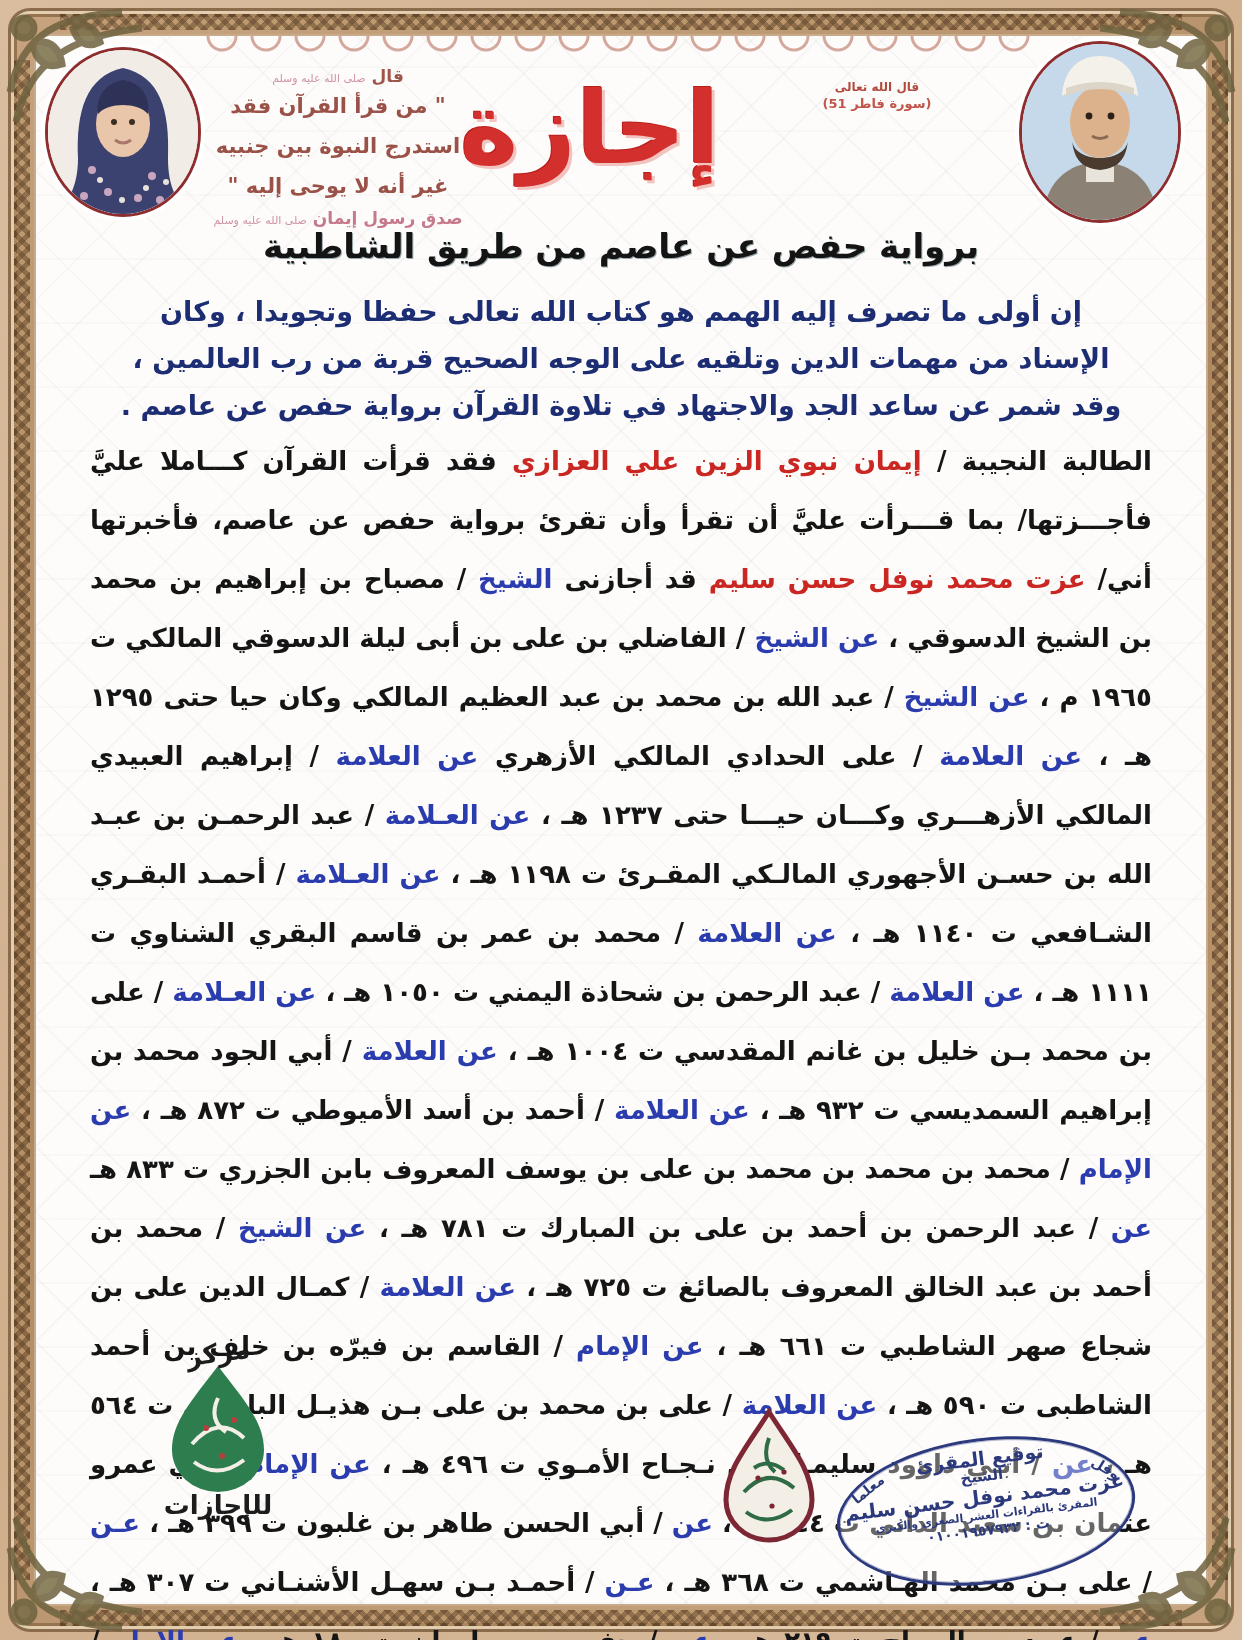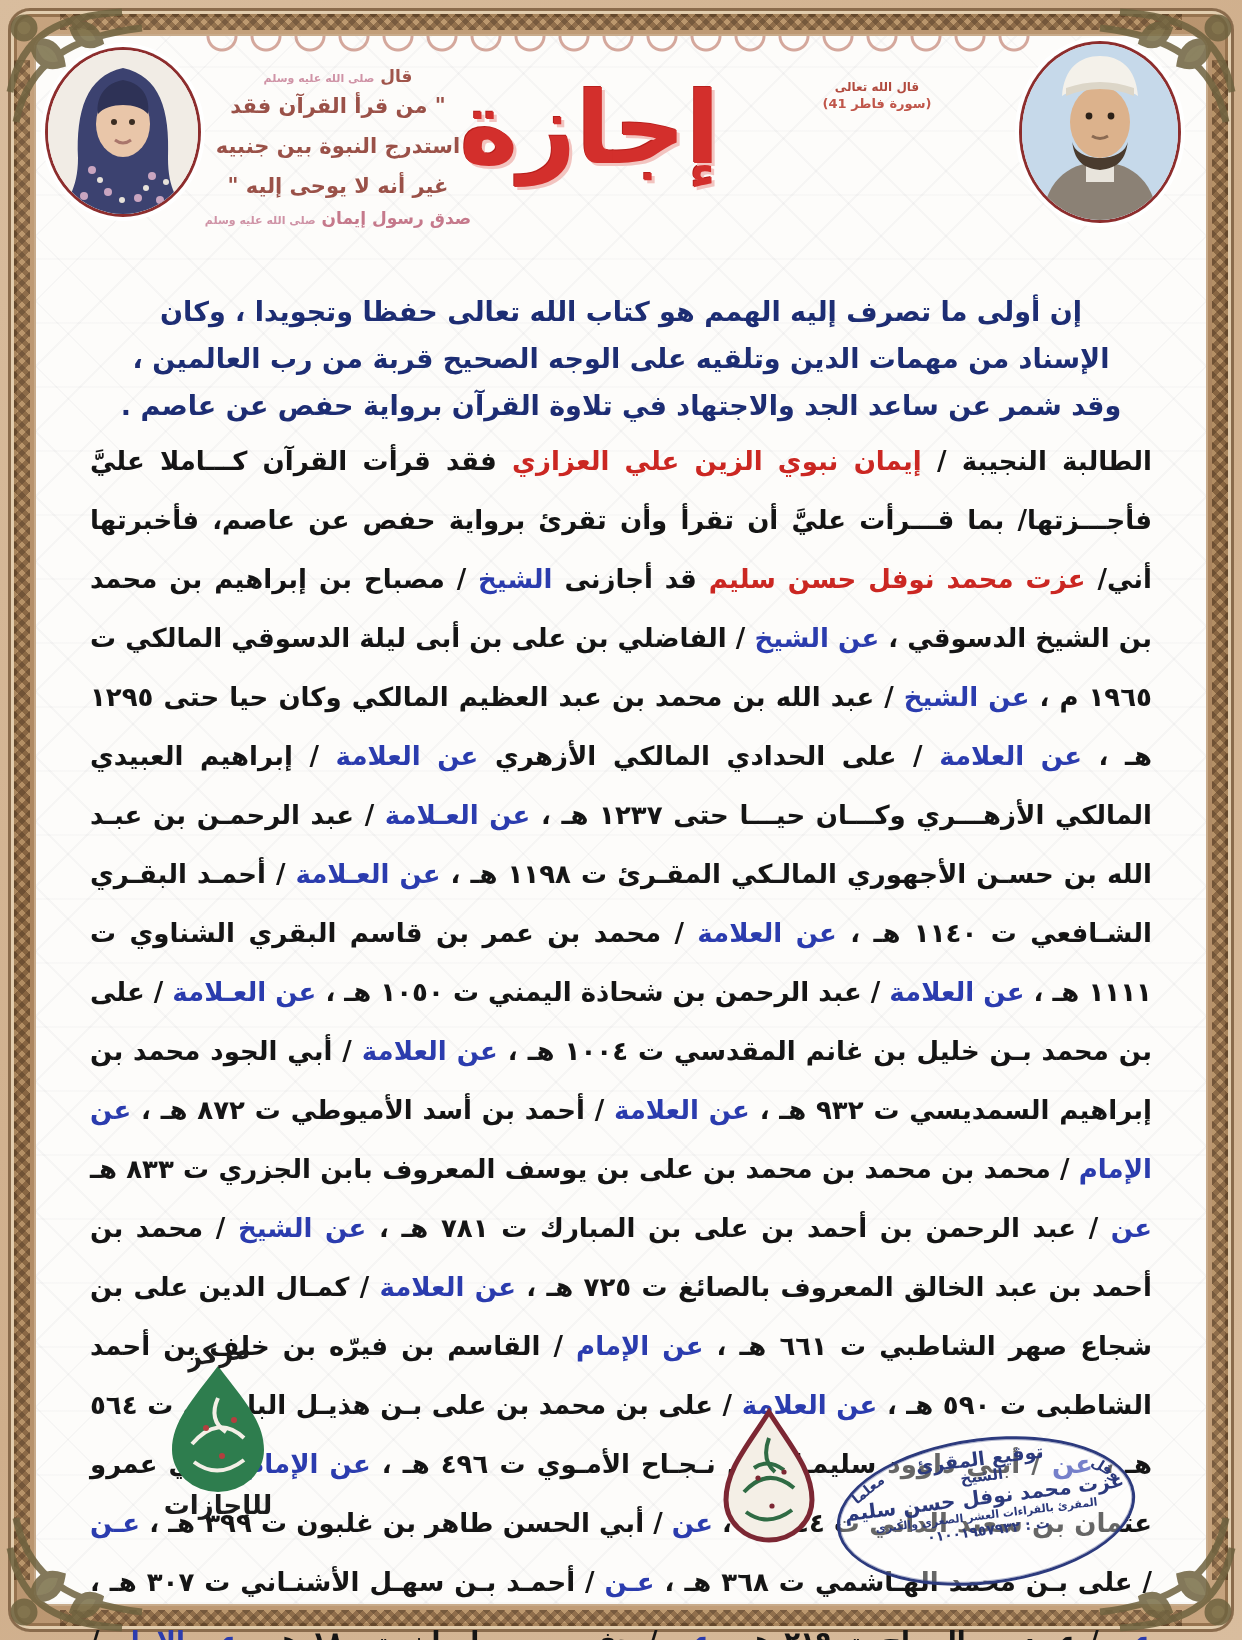--- a/index.html
+++ b/index.html
@@ -37,21 +37,21 @@
   .c-br{right:2px;bottom:2px;transform:scale(-1,-1);}
   
   .photo{position:absolute;border-radius:50%;overflow:hidden;box-shadow:0 0 0 3px #8d2d2d,0 0 0 7px #fff;}
   .photo-left{left:48px;top:50px;width:150px;height:164px;}
   .photo-right{right:64px;top:44px;width:156px;height:176px;}
   .quote{position:absolute;text-align:center;font-weight:bold;}
   .quote-left{left:196px;top:66px;width:284px;color:#99544a;}
   .quote-left .lead{font-size:17px;color:#a0554b;}
   .quote-left .qtext{font-size:21px;line-height:40px;color:#9a5148;}
   .quote-left .qfoot{font-size:17px;color:#c5798b;margin-top:2px;}
-  .psalm{font-size:11px;color:#cf93a6;font-weight:bold;}
+  .psalm{font-size:11px;color:#cf93a6;font-weight:normal;}
   .quote-right{left:752px;top:80px;width:250px;}
   .quote-right .lead{font-size:12px;color:#b14a3e;font-weight:bold;}
   .quote-right .qtext{font-size:22px;line-height:42px;color:#5b6576;font-weight:bold;text-shadow:1px 1px 0 #cfd3da;}
   .quote-right .qsrc{font-size:13px;color:#c0564a;margin-top:2px;}
   .big-title{position:absolute;left:470px;top:64px;width:250px;text-align:left;
     font-size:100px;font-weight:900;color:#d32f2c;line-height:130px;
     text-shadow:3px 3px 0 #f2c4c0,-1px -1px 0 #b71f1c;letter-spacing:-4px;}
   
   .rewaya{position:absolute;top:226px;left:0;right:0;text-align:center;
     font-size:34px;font-weight:900;color:#141414;text-shadow:1px 1px 0 #9aa;}
@@ -183,23 +183,24 @@
     <div class="qfoot">
       <span>صدق رسول إيمان</span>
       <span class="psalm">صلى الله عليه وسلم</span>
     </div>
   </div>
 
   <div class="big-title">إجازة</div>
 
   <div class="quote quote-right">
     <div class="lead">قال الله تعالى</div>
-    <div class="qsrc">(سورة فاطر 41)</div>
-  </div>
-
+    <div class="qsrc">(سورة فاطر 51)</div>
+  </div>
+
+  <div class="rewaya">برواية حفص عن عاصم من طريق الشاطبية</div>
   <div class="intro">إن أولى ما تصرف إليه الهمم هو كتاب الله تعالى حفظا وتجويدا ، وكان الإسناد من مهمات الدين وتلقيه على الوجه الصحيح قربة من رب العالمين ، وقد شمر عن ساعد الجد والاجتهاد في تلاوة القرآن برواية حفص عن عاصم .</div>
 
   <div class="isnad"><span class="seg seg-k">الطالبة النجيبة /</span> <span class="seg seg-r">إيمان نبوي الزين علي العزازي</span> <span class="seg seg-k">فقد قرأت القرآن كـــاملا عليَّ فأجـــزتها/ بما قـــرأت عليَّ أن تقرأ وأن تقرئ برواية حفص عن عاصم، فأخبرتها أني/</span> <span class="seg seg-r">عزت محمد نوفل حسن سليم</span> <span class="seg seg-k">قد أجازنى</span> <span class="seg seg-b">الشيخ</span> <span class="seg seg-k">/ مصباح بن إبراهيم بن محمد بن الشيخ الدسوقي ،</span> <span class="seg seg-b">عن الشيخ</span> <span class="seg seg-k">/ الفاضلي بن على بن أبى ليلة الدسوقي المالكي ت ١٩٦٥ م ،</span> <span class="seg seg-b">عن الشيخ</span> <span class="seg seg-k">/ عبد الله بن محمد بن عبد العظيم المالكي وكان حيا حتى ١٢٩٥ هـ ،</span> <span class="seg seg-b">عن العلامة</span> <span class="seg seg-k">/ على الحدادي المالكي الأزهري</span> <span class="seg seg-b">عن العلامة</span> <span class="seg seg-k">/ إبراهيم العبيدي المالكي الأزهـــري وكـــان حيـــا حتى ١٢٣٧ هـ ،</span> <span class="seg seg-b">عن العـلامة</span> <span class="seg seg-k">/ عبد الرحمـن بن عبـد الله بن حسـن الأجهوري المالـكي المقـرئ ت ١١٩٨ هـ ،</span> <span class="seg seg-b">عن العـلامة</span> <span class="seg seg-k">/ أحمـد البقـري الشـافعي ت ١١٤٠ هـ ،</span> <span class="seg seg-b">عن العلامة</span> <span class="seg seg-k">/ محمد بن عمر بن قاسم البقري الشناوي ت ١١١١ هـ ،</span> <span class="seg seg-b">عن العلامة</span> <span class="seg seg-k">/ عبد الرحمن بن شحاذة اليمني ت ١٠٥٠ هـ ،</span> <span class="seg seg-b">عن العـلامة</span> <span class="seg seg-k">/ على بن محمد بـن خليل بن غانم المقدسي ت ١٠٠٤ هـ ،</span> <span class="seg seg-b">عن العلامة</span> <span class="seg seg-k">/ أبي الجود محمد بن إبراهيم السمديسي ت ٩٣٢ هـ ،</span> <span class="seg seg-b">عن العلامة</span> <span class="seg seg-k">/ أحمد بن أسد الأميوطي ت ٨٧٢ هـ ،</span> <span class="seg seg-b">عن الإمام</span> <span class="seg seg-k">/ محمد بن محمد بن محمد بن على بن يوسف المعروف بابن الجزري ت ٨٣٣ هـ</span> <span class="seg seg-b">عن</span> <span class="seg seg-k">/ عبد الرحمن بن أحمد بن على بن المبارك ت ٧٨١ هـ ،</span> <span class="seg seg-b">عن الشيخ</span> <span class="seg seg-k">/ محمد بن أحمد بن عبد الخالق المعروف بالصائغ ت ٧٢٥ هـ ،</span> <span class="seg seg-b">عن العلامة</span> <span class="seg seg-k">/ كمـال الدين على بن شجاع صهر الشاطبي ت ٦٦١ هـ ،</span> <span class="seg seg-b">عن الإمام</span> <span class="seg seg-k">/ القاسم بن فيرّه بن خلف بن أحمد الشاطبى ت ٥٩٠ هـ ،</span> <span class="seg seg-b">عن العلامة</span> <span class="seg seg-k">/ على بن محمد بن على بـن هذيـل البلنسي ت ٥٦٤ هـ ،</span> <span class="seg seg-b">عن</span> <span class="seg seg-k">/ أبـي داوود سليمـان بن نـجـاح الأمـوي ت ٤٩٦ هـ ،</span> <span class="seg seg-b">عن الإمام</span> <span class="seg seg-k">/ أبي عمرو عثمان بن سعيد الداني ت ٤٤٤ هـ ،</span> <span class="seg seg-b">عن</span> <span class="seg seg-k">/ أبي الحسن طاهر بن غلبون ت ٣٩٩ هـ ،</span> <span class="seg seg-b">عـن</span> <span class="seg seg-k">/ على بـن محمد الهـاشمي ت ٣٦٨ هـ ،</span> <span class="seg seg-b">عـن</span> <span class="seg seg-k">/ أحمـد بـن سهـل الأشنـاني ت ٣٠٧ هـ ،</span> <span class="seg seg-b">عن</span> <span class="seg seg-k">/ عبيد بن الصباح ت ٢١٩ هـ ،</span> <span class="seg seg-b">عن</span> <span class="seg seg-k">/ حفص بن سليمان ت ١٨٠ هـ ،</span> <span class="seg seg-b">عن الإمام</span> <span class="seg seg-k">/ عاصم بن أبي النجود ت ١٢٩ هـ ،</span>           </div>
 
 
   <div class="green-logo">
     <div class="t">مركز</div>
     <svg width="120" height="128" viewBox="0 0 120 128" style="margin-top:-4px;">
       <path d="M60 2 C 34 36 14 58 14 86 a46 42 0 0 0 92 0 C 106 58 86 36 60 2 Z" fill="#2e7d4e"></path>
       <g stroke="#f3efe6" stroke-width="4" fill="none">

